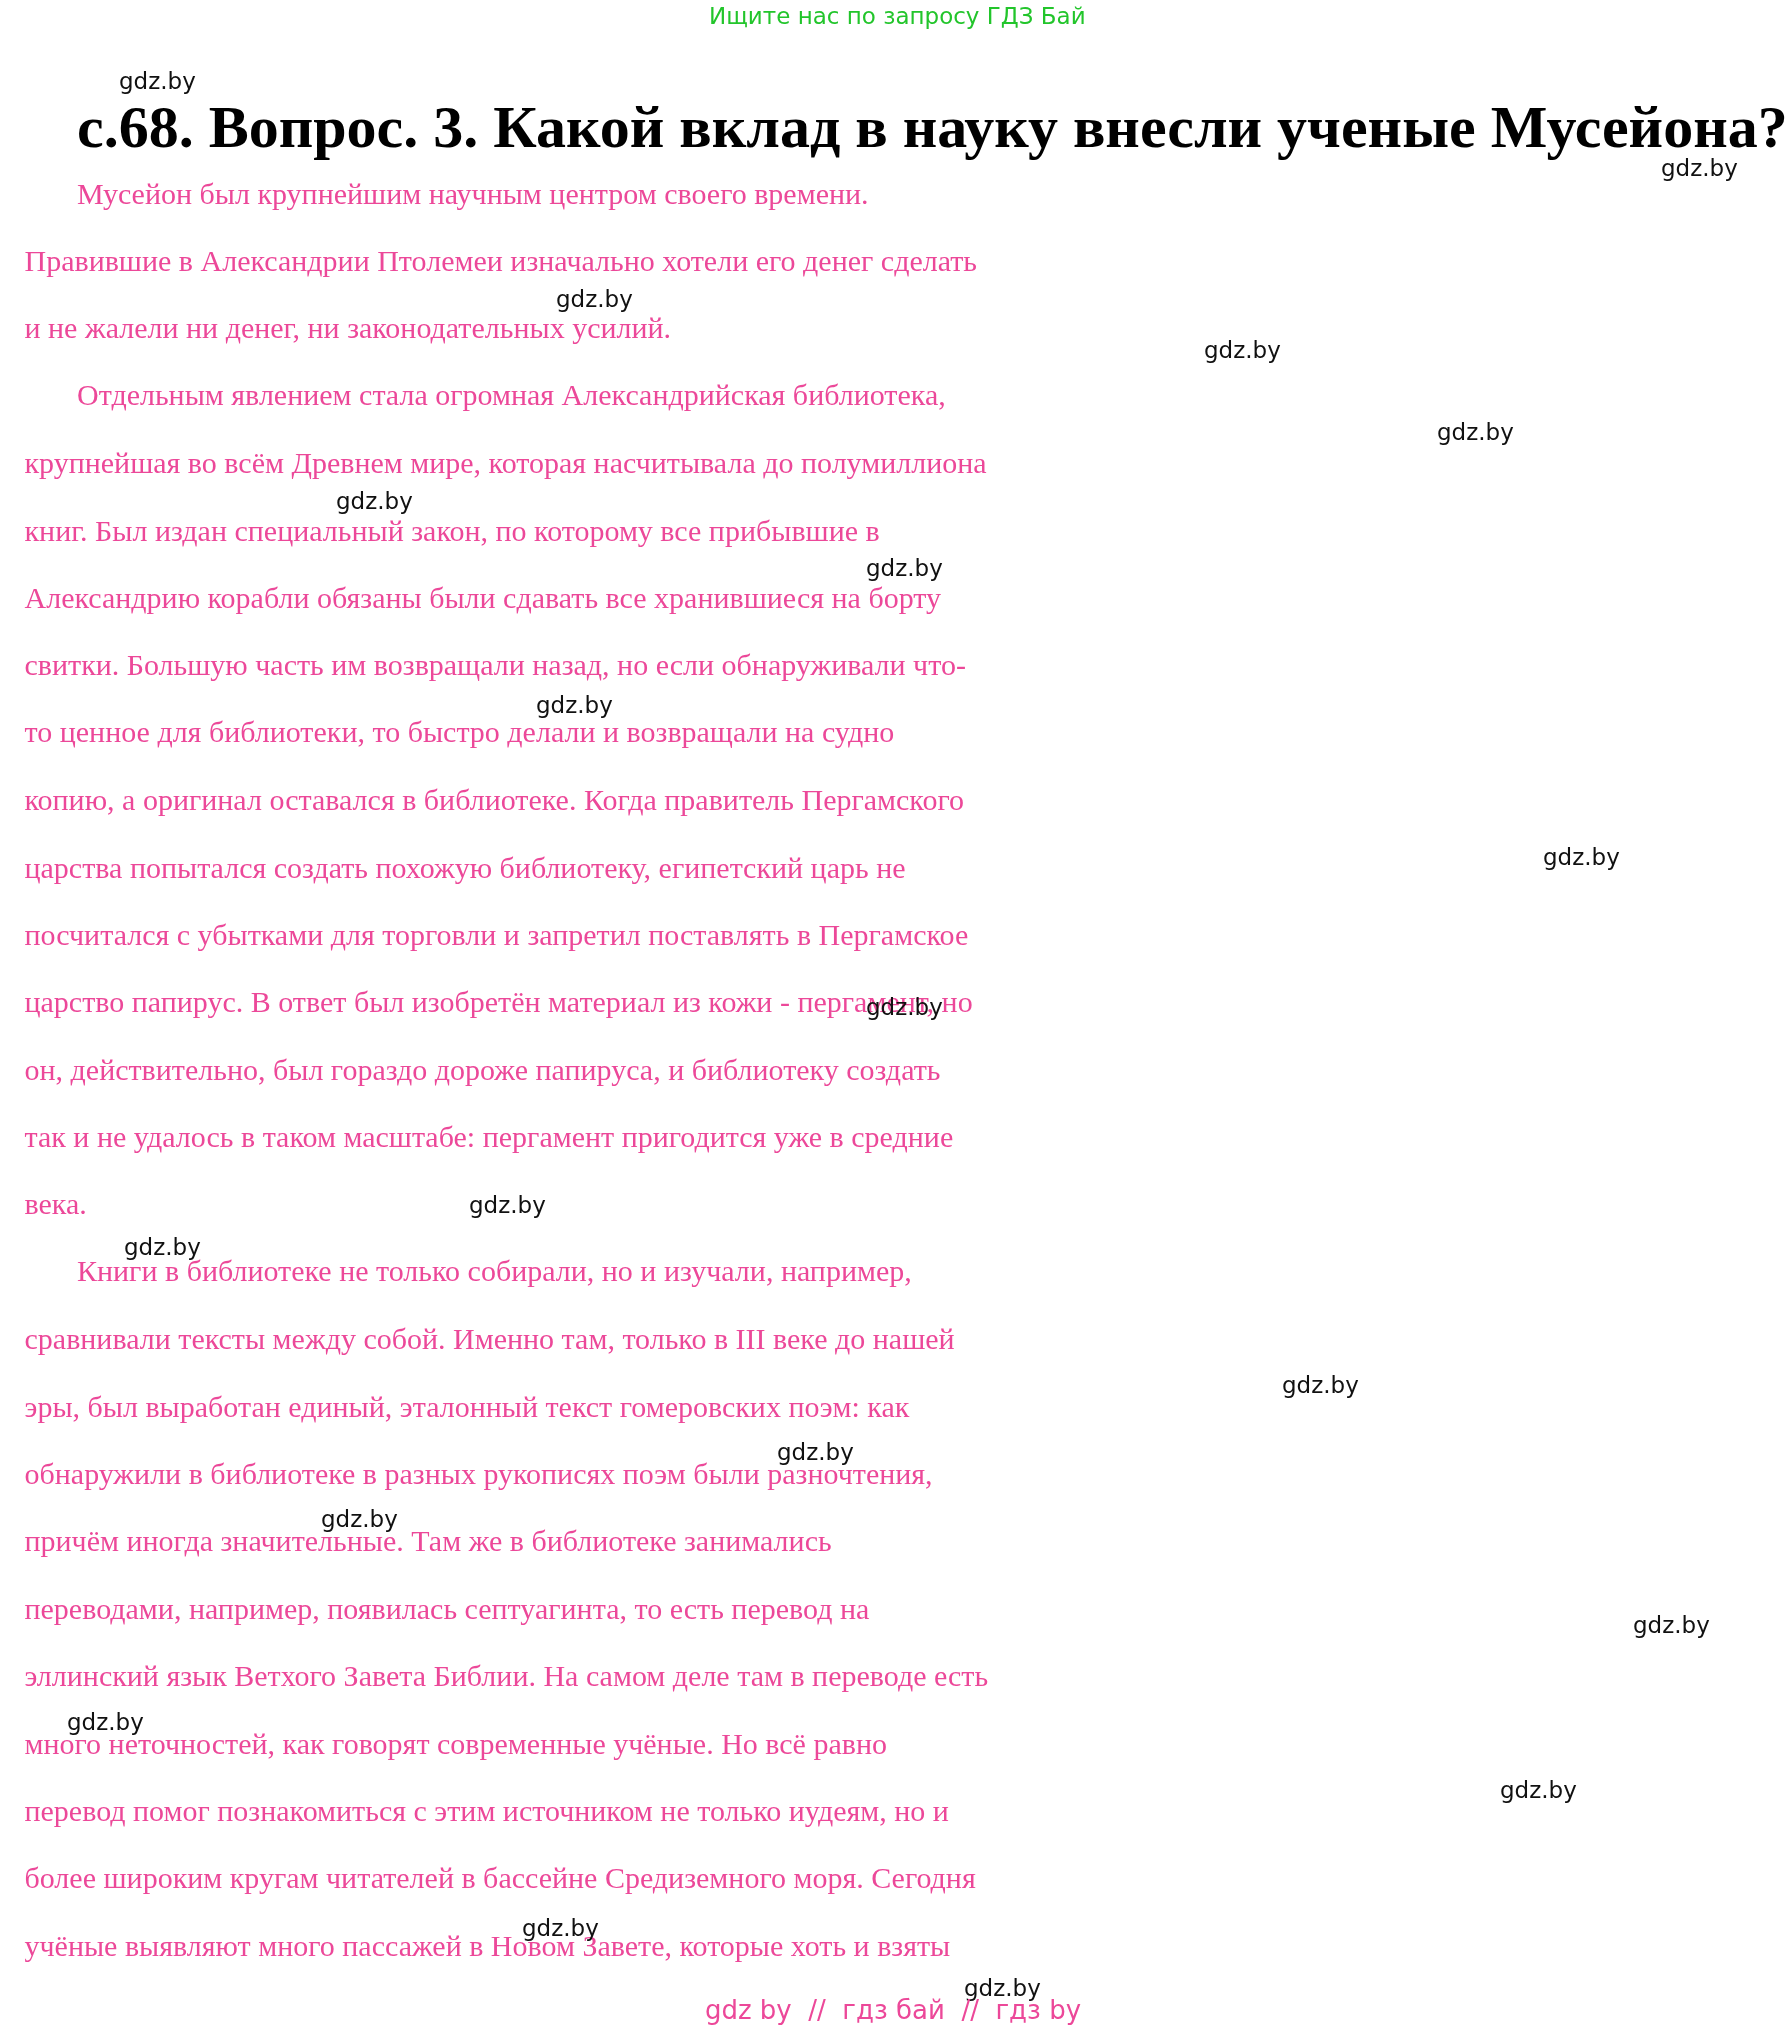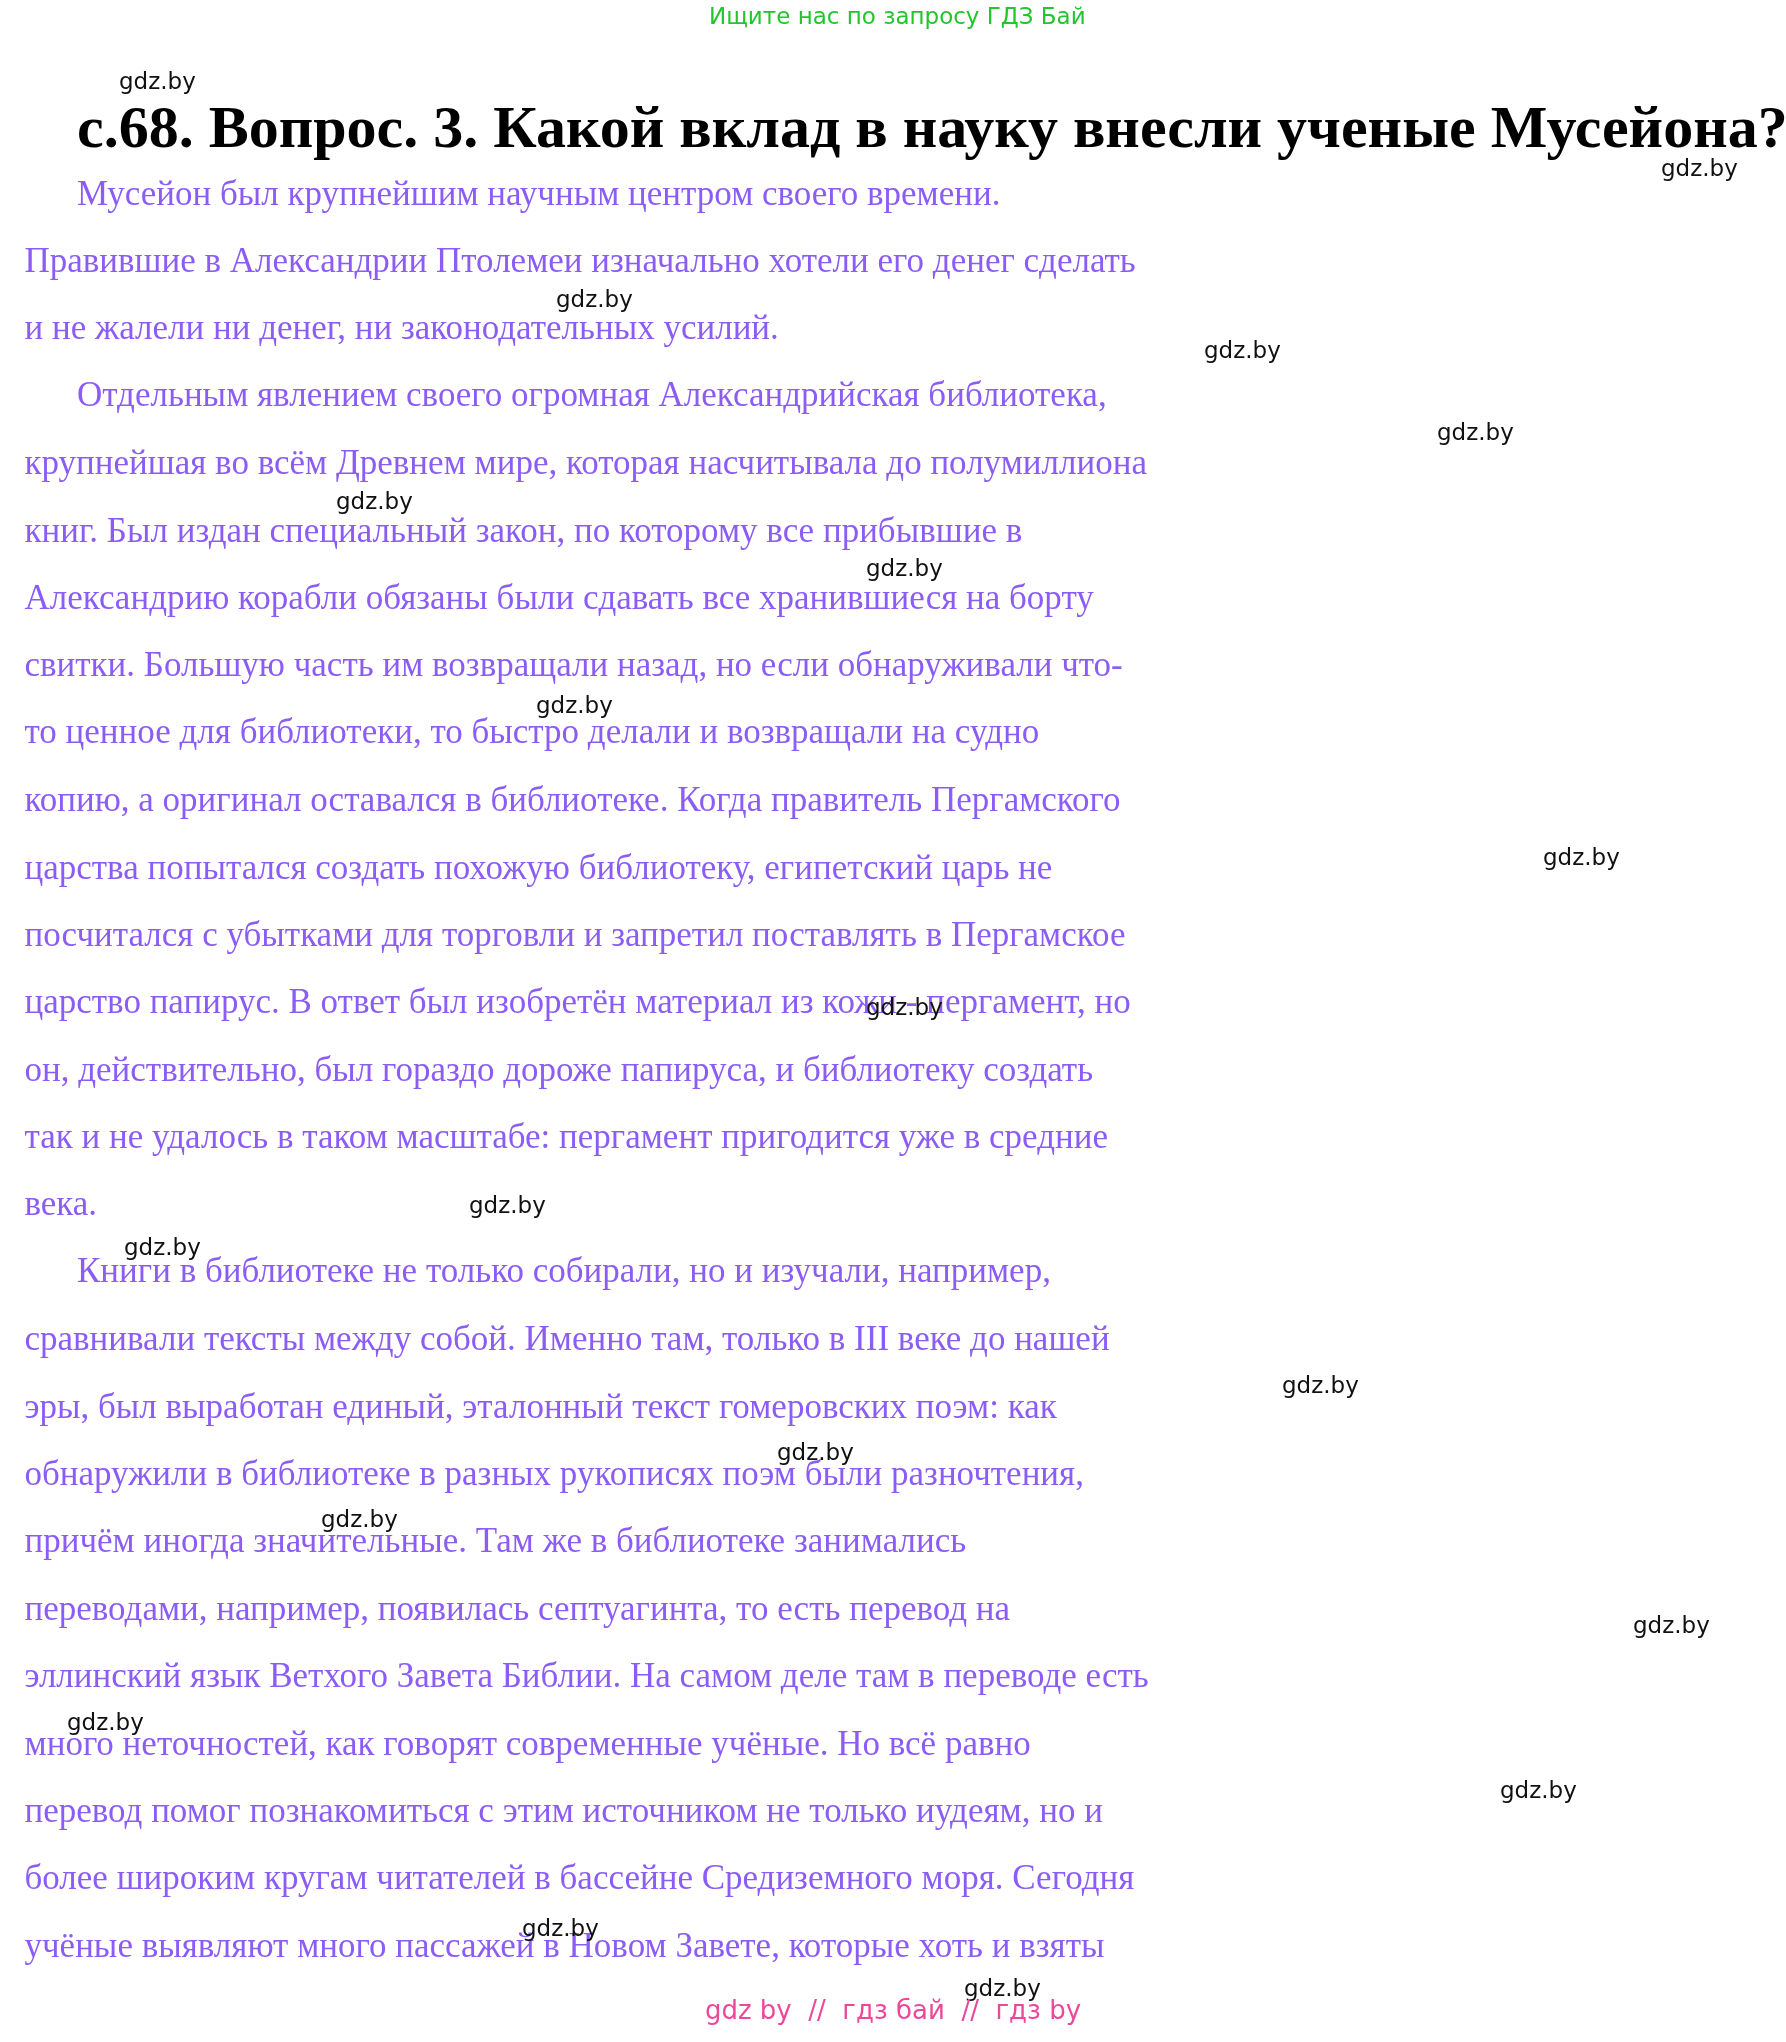--- a/index.html
+++ b/index.html
@@ -34,24 +34,24 @@
     font-family: "Liberation Serif", serif;
     font-weight: bold;
     font-size: 60px;
     line-height: 49px;
     color: #000;
     white-space: nowrap;
   }
   .body-line {
     position: absolute;
     font-family: "Liberation Serif", serif;
-    font-size: 35px;
+    font-size: 30px;
     line-height: 49px;
     height: 49px;
-    color: #8b5cf6;
+    color: #ec4899;
     white-space: nowrap;
   }
   .wm {
     position: absolute;
     font-family: "DejaVu Sans", sans-serif;
     font-size: 23px;
     line-height: 26px;
     color: #111;
     white-space: nowrap;
   }
@@ -72,21 +72,21 @@
 </head>
 <body>
 
 <div class="banner">Ищите нас по запросу ГДЗ Бай</div>
 
 <div class="title">с.68. Вопрос. 3. Какой вклад в науку внесли ученые Мусейона?</div>
 
 <div class="body-line" style="left:77px; top:169px;">Мусейон был крупнейшим научным центром своего времени.</div>
 <div class="body-line" style="left:24.5px; top:236px;">Правившие в Александрии Птолемеи изначально хотели его денег сделать</div>
 <div class="body-line" style="left:24.5px; top:303px;">и не жалели ни денег, ни законодательных усилий.</div>
-<div class="body-line" style="left:77px; top:370px;">Отдельным явлением своего огромная Александрийская библиотека,</div>
+<div class="body-line" style="left:77px; top:370px;">Отдельным явлением стала огромная Александрийская библиотека,</div>
 <div class="body-line" style="left:24.5px; top:438px;">крупнейшая во всём Древнем мире, которая насчитывала до полумиллиона</div>
 <div class="body-line" style="left:24.5px; top:506px;">книг. Был издан специальный закон, по которому все прибывшие в</div>
 <div class="body-line" style="left:24.5px; top:573px;">Александрию корабли обязаны были сдавать все хранившиеся на борту</div>
 <div class="body-line" style="left:24.5px; top:640px;">свитки. Большую часть им возвращали назад, но если обнаруживали что-</div>
 <div class="body-line" style="left:24.5px; top:707px;">то ценное для библиотеки, то быстро делали и возвращали на судно</div>
 <div class="body-line" style="left:24.5px; top:775px;">копию, а оригинал оставался в библиотеке. Когда правитель Пергамского</div>
 <div class="body-line" style="left:24.5px; top:843px;">царства попытался создать похожую библиотеку, египетский царь не</div>
 <div class="body-line" style="left:24.5px; top:910px;">посчитался с убытками для торговли и запретил поставлять в Пергамское</div>
 <div class="body-line" style="left:24.5px; top:977px;">царство папирус. В ответ был изобретён материал из кожи - пергамент, но</div>
 <div class="body-line" style="left:24.5px; top:1045px;">он, действительно, был гораздо дороже папируса, и библиотеку создать</div>

